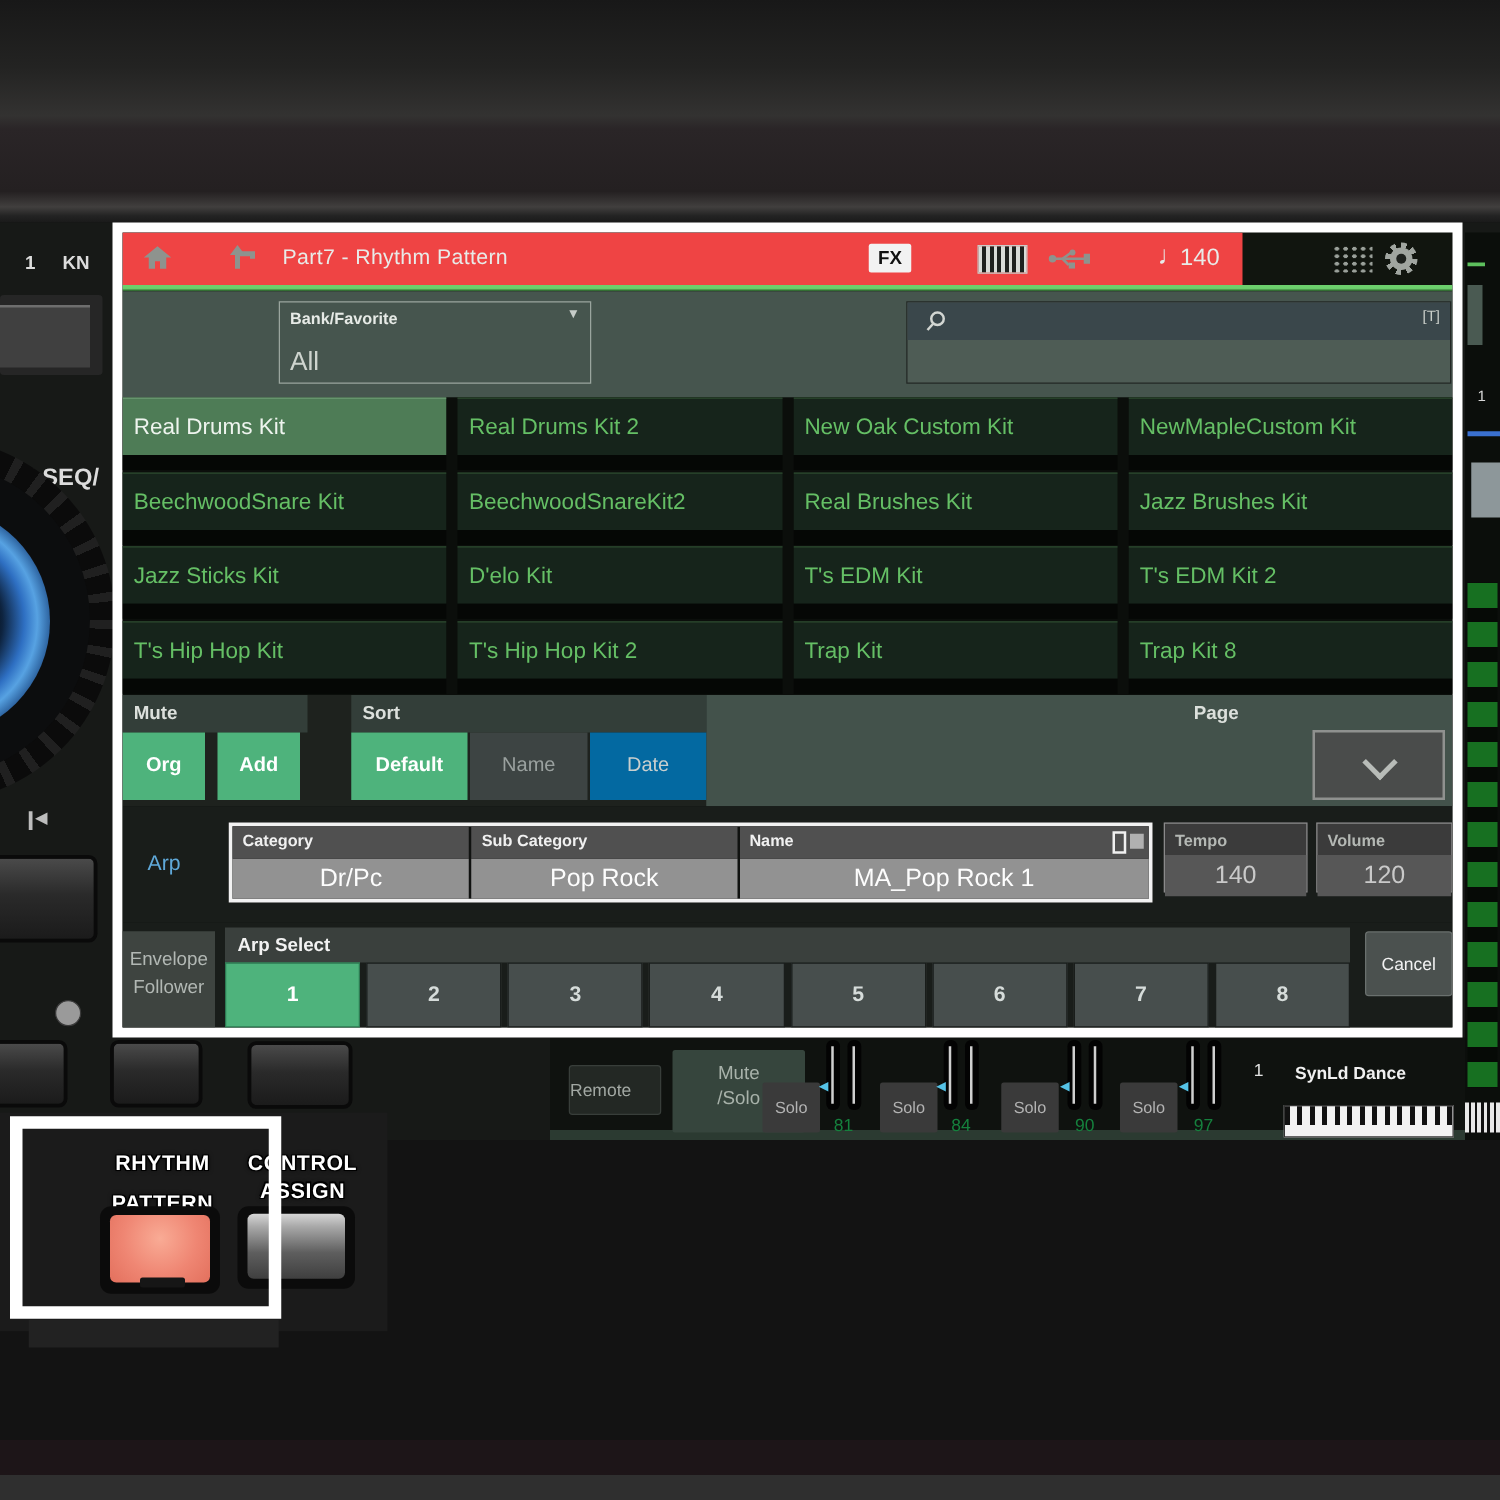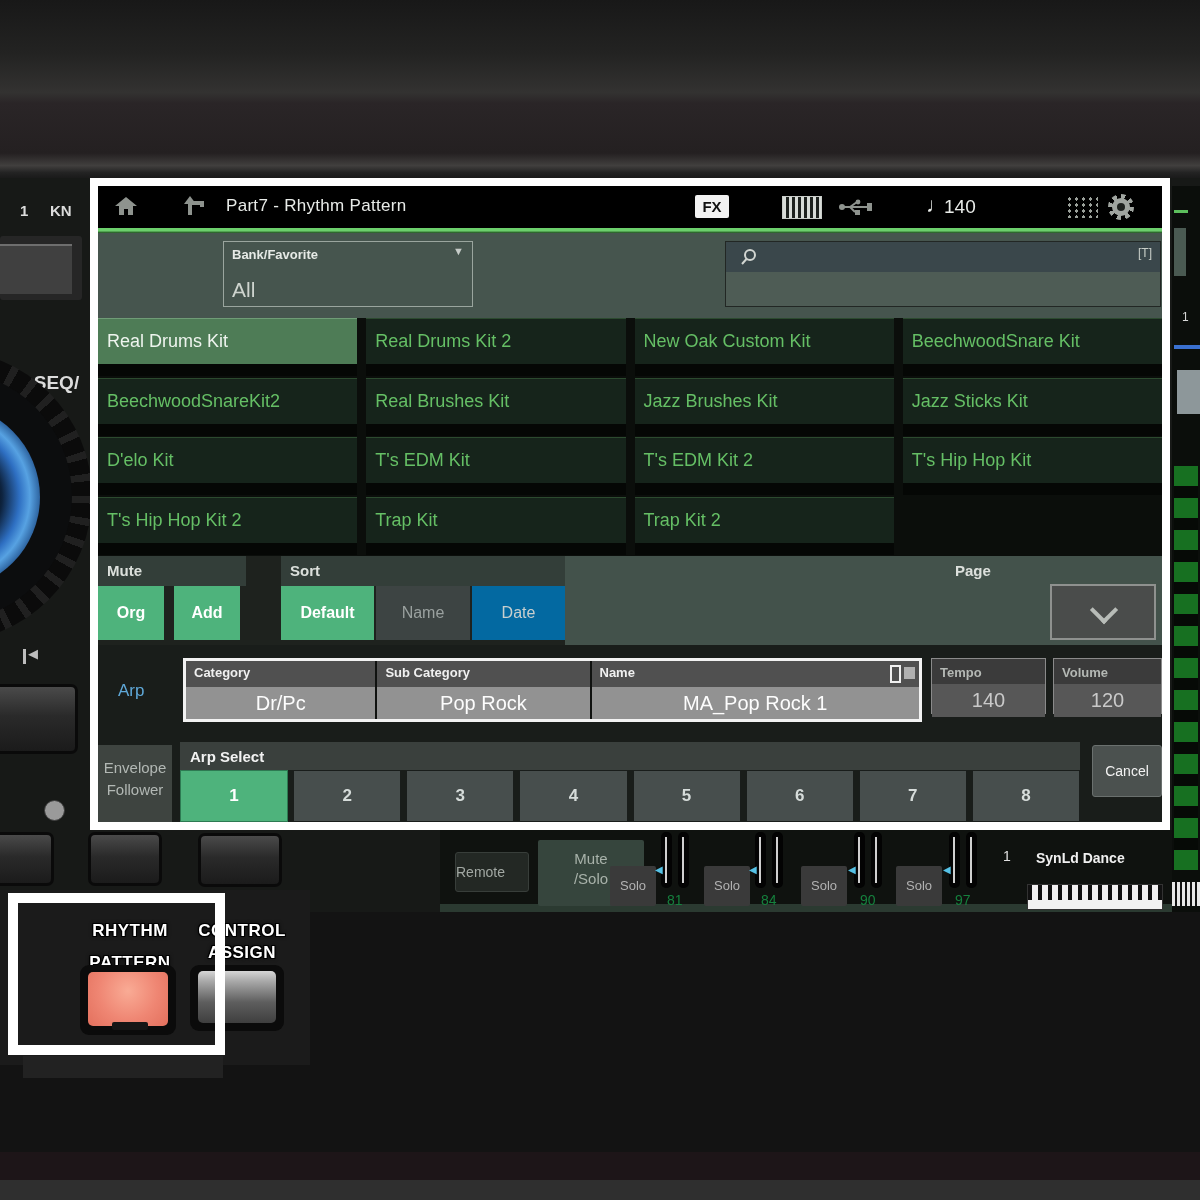--- a/index.html
+++ b/index.html
@@ -31,21 +31,21 @@
   .skipbar{left:23px;top:649px;width:3px;height:15px;background:#bdbdbd;}
   .skiptri{left:28px;top:646px;color:#bdbdbd;font-size:13px;}
   .hwbtn{background:linear-gradient(180deg,#4a4a4a 0%,#2a2a2a 45%,#1b1b1b 100%);
     border:3px solid #0a0a0a;border-radius:7px;box-sizing:border-box;}
   .graydot{left:44px;top:800px;width:19px;height:19px;border-radius:50%;background:#9a9a9a;border:1px solid #3a3a3a;}
 
   
   .panel{left:90px;top:178px;width:1080px;height:652px;background:#ffffff;padding:8px;box-sizing:border-box;z-index:2;}
   .panel-in{position:relative;width:1064px;height:636px;background:#11150f;overflow:hidden;}
 
-  .hdr{left:0;top:0;width:1064px;height:42px;background:#000000;}
+  .hdr{left:0;top:0;width:896px;height:42px;background:#ef4444;}
   .hdr-title{left:128px;top:10px;font-size:17px;color:#e8ebe8;letter-spacing:.3px;}
   .fxbadge{left:597px;top:9px;width:34px;height:23px;background:#f2f2f2;border-radius:2px;
     color:#111;font-weight:bold;font-size:15px;text-align:center;line-height:23px;}
   .pianoicon{left:684px;top:10px;width:38px;height:21px;border:1px solid #c9cdc9;
     background:repeating-linear-gradient(90deg,#d8dcd8 0 3px,#1d211e 3px 6px);}
   .noteglyph{left:828px;top:7px;font-size:21px;color:#e8ebe8;}
   .tempoval{left:846px;top:10px;font-size:19px;color:#e8ebe8;}
   .gridicon{left:968px;top:10px;width:32px;height:22px;
     background-image:radial-gradient(circle,#9aa09a 1.6px,transparent 1.8px);background-size:7px 6px;}
   .gear{left:1010px;top:8px;width:26px;height:26px;border-radius:50%;
@@ -298,20 +298,24 @@
           </div>
         <div class="kit">
             <div class="kname">Real Drums Kit 2</div>
             <div class="kled"></div>
           </div>
         <div class="kit">
             <div class="kname">New Oak Custom Kit</div>
             <div class="kled"></div>
           </div>
         <div class="kit">
+            <div class="kname">NewMapleCustom Kit</div>
+            <div class="kled"></div>
+          </div>
+        <div class="kit">
             <div class="kname">BeechwoodSnare Kit</div>
             <div class="kled"></div>
           </div>
         <div class="kit">
             <div class="kname">BeechwoodSnareKit2</div>
             <div class="kled"></div>
           </div>
         <div class="kit">
             <div class="kname">Real Brushes Kit</div>
             <div class="kled"></div>
@@ -342,21 +346,21 @@
           </div>
         <div class="kit">
             <div class="kname">T's Hip Hop Kit 2</div>
             <div class="kled"></div>
           </div>
         <div class="kit">
             <div class="kname">Trap Kit</div>
             <div class="kled"></div>
           </div>
         <div class="kit">
-            <div class="kname">Trap Kit 2</div>
+            <div class="kname">Trap Kit 8</div>
             <div class="kled"></div>
           </div>
       </div>
 
       <div class="abs ctlrow">
         <div class="abs ctlteal"></div>
         <div class="abs lblstrip mutestrip">Mute</div>
         <div class="abs gbtn borg">Org</div>
         <div class="abs gbtn badd">Add</div>
         <div class="abs lblstrip sortstrip">Sort</div>

